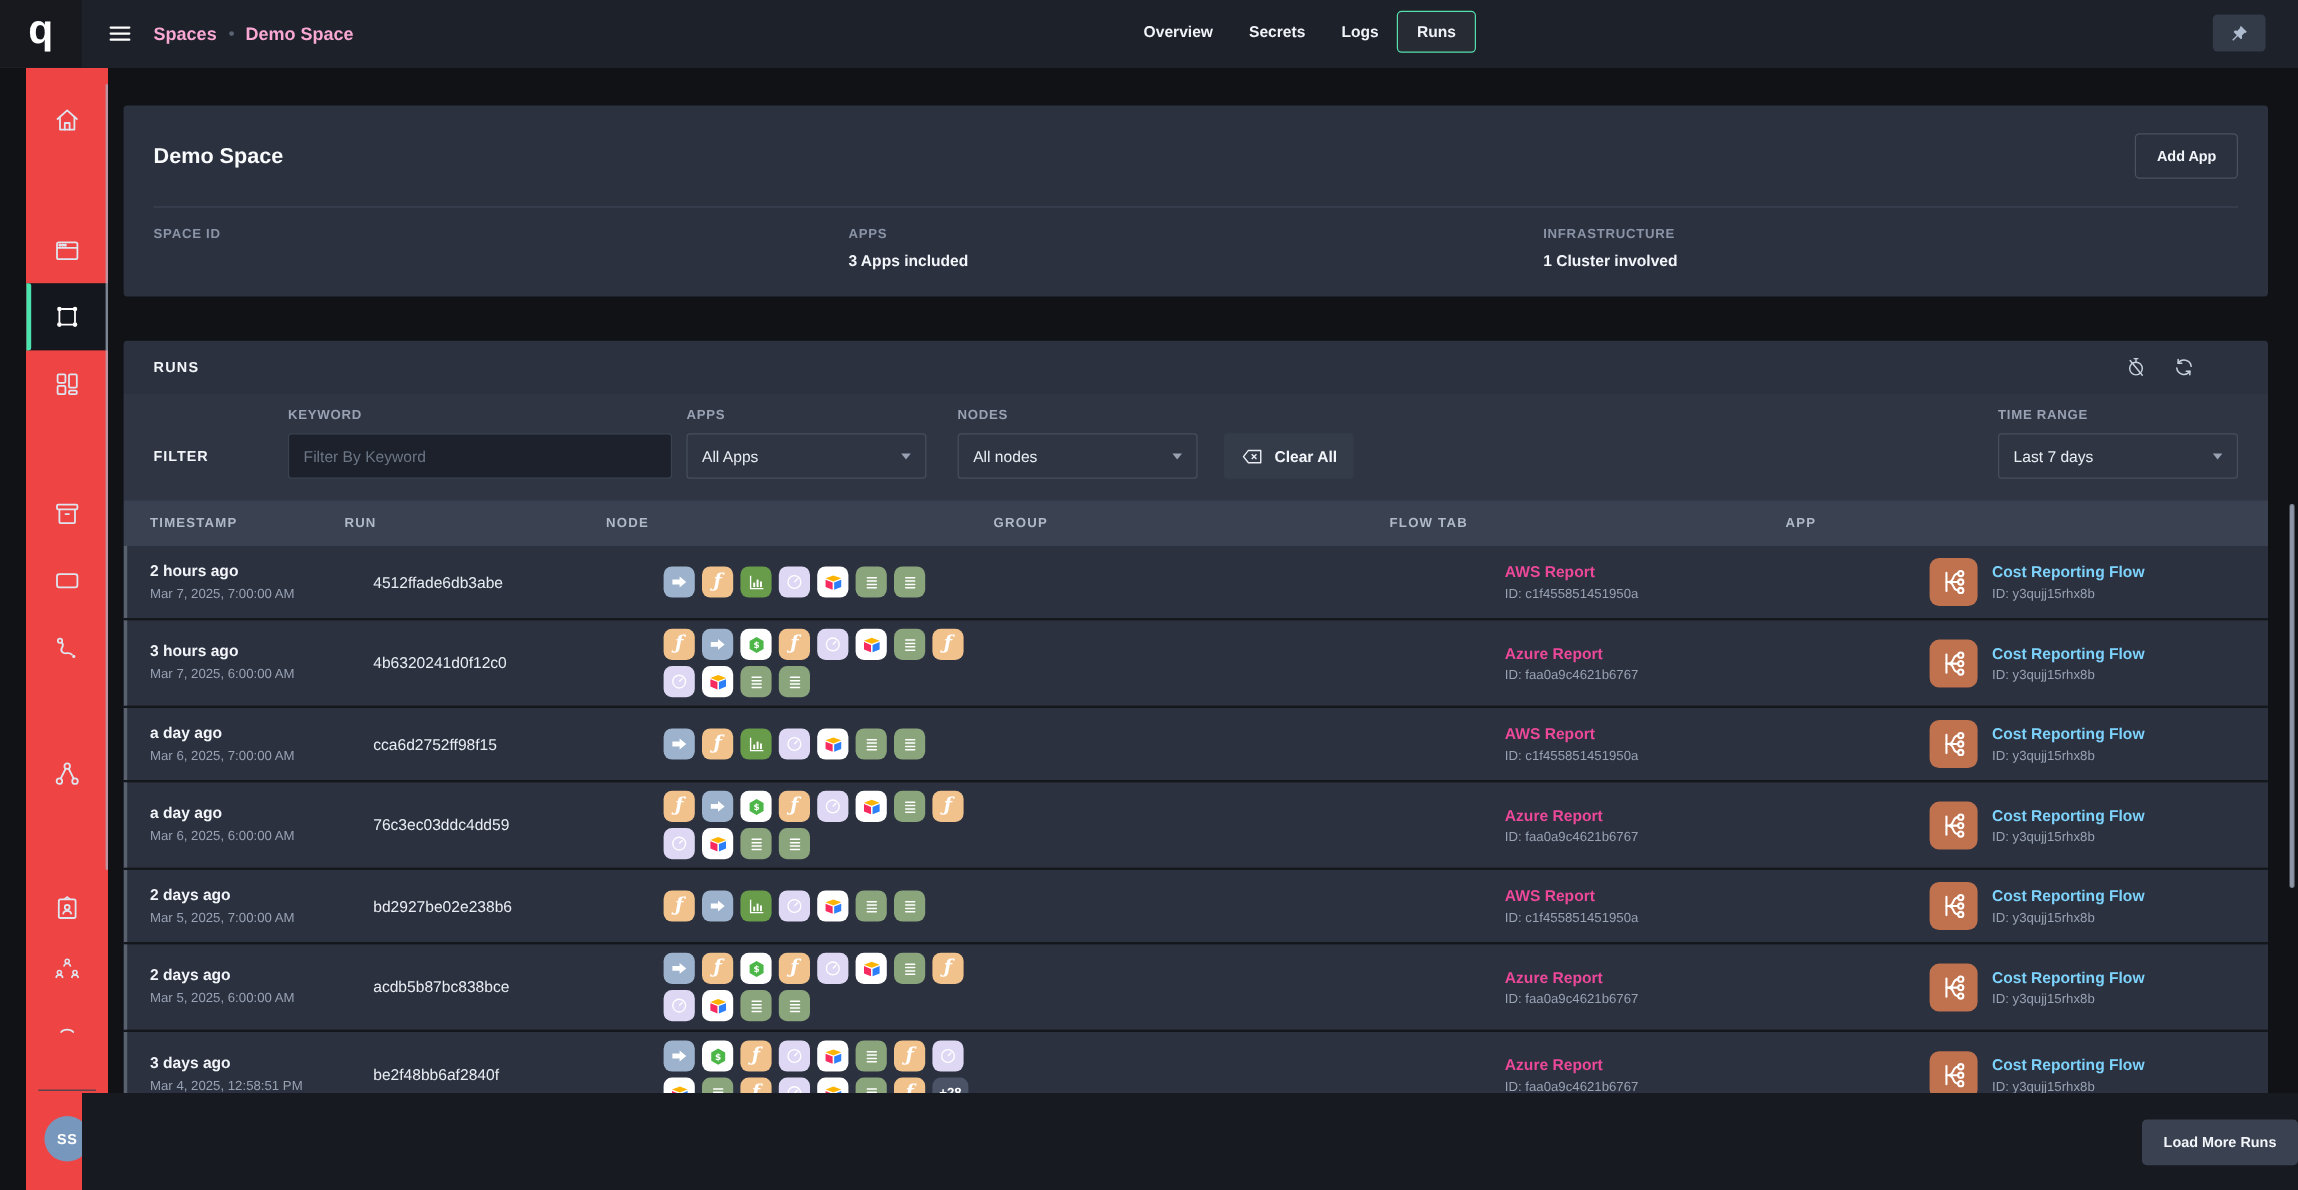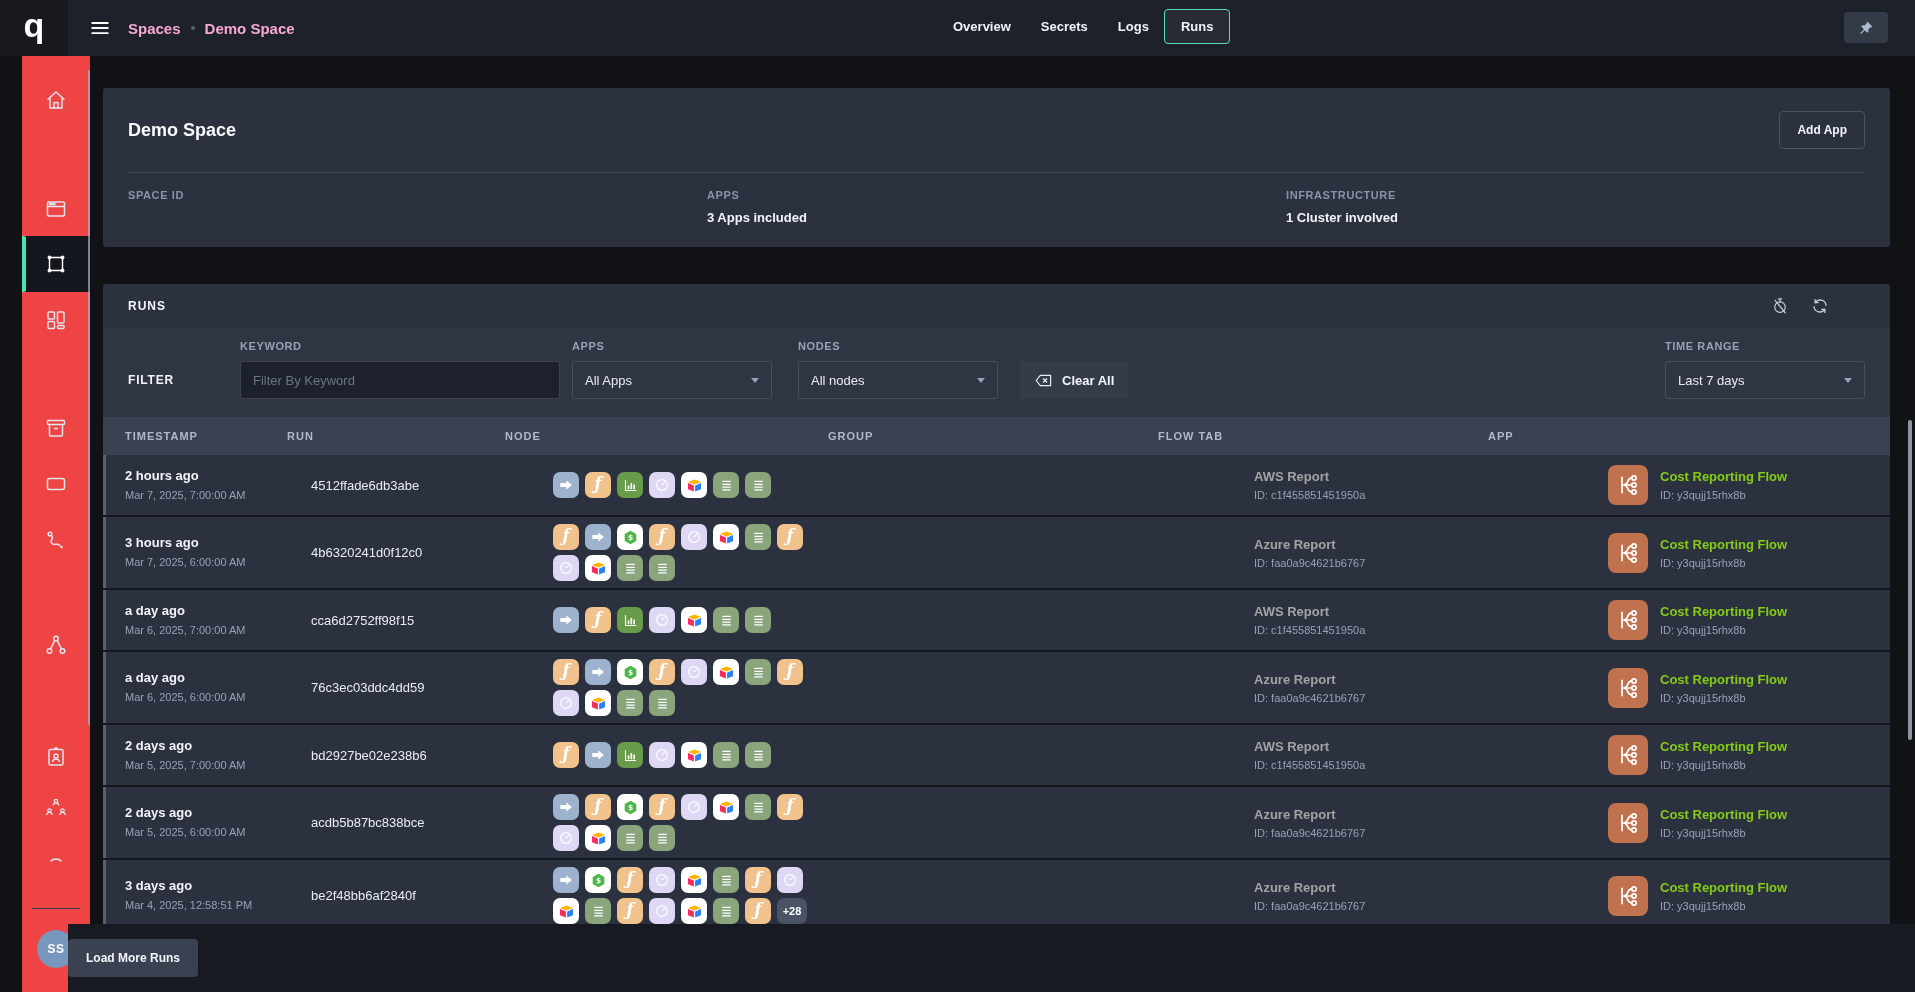--- a/index.html
+++ b/index.html
@@ -94,34 +94,34 @@
   .node-arrow { background:#9DB3CD; }
   .node-function { background:#F2C28C; }
   .node-chart { background:#689C4B; }
   .node-timer { background:#DED8F5; }
   .node-airtable { background:#FFFFFF; }
   .node-list { background:#8AA47B; }
   .node-dollar { background:#FFFFFF; }
   .node-more { background:#4A5466; width:30px; color:#fff; font-size:11px; font-weight:bold; }
   .fx { font-family:"DejaVu Serif","Liberation Serif",serif; font-style:italic; font-weight:bold;
     font-size:16px; color:#fff; line-height:1; margin-top:-2px; }
-  .f-name { font-size:13px; font-weight:bold; color:#a3a3a3; }
+  .f-name { font-size:13px; font-weight:bold; color:#ec4899; }
   .f-id { font-size:11px; color:#98A2B3; margin-top:5px; }
   .c-app { display:flex; align-items:center; gap:12px; }
   .app-icon { width:40px; height:40px; border-radius:8px; background:#C0714E; display:flex;
     align-items:center; justify-content:center; flex:0 0 auto; }
-  .a-name { font-size:13px; font-weight:bold; color:#84cc16; cursor:pointer; }
+  .a-name { font-size:13px; font-weight:bold; color:#7dd3fc; cursor:pointer; }
   .count-badge { background:#62E5B2; color:#113A29; min-width:27px; height:20px; border-radius:10px;
     padding:0 7px; font-size:11px; font-weight:bold; display:inline-flex; align-items:center;
     justify-content:center; }
   .c-count { text-align:center; }
   .c-chev { display:flex; justify-content:flex-end; }
 
-  .load-bar { position:fixed; left:68px; bottom:0; width:1847px; height:68px; background:#171A20;
-    display:flex; align-items:center; justify-content:flex-start; z-index:25; }
+  .load-bar { position:fixed; left:68px; bottom:0; width:1847px; height:81px; background:#171A20;
+    display:flex; align-items:center; justify-content:flex-end; z-index:25; }
   .load-more-btn { background:#3A4150; border:none; border-radius:4px; color:#F2F5F9;
     font-family:inherit; font-size:12px; font-weight:bold; padding:12px 18px; cursor:pointer; }
 
   .page-scrollbar { position:fixed; right:3px; top:420px; width:4px; height:320px; background:#A2ADBE;
     opacity:.85; border-radius:2px; z-index:40; }
 </style>
 </head>
 <body>
 
 <header class="topbar">

